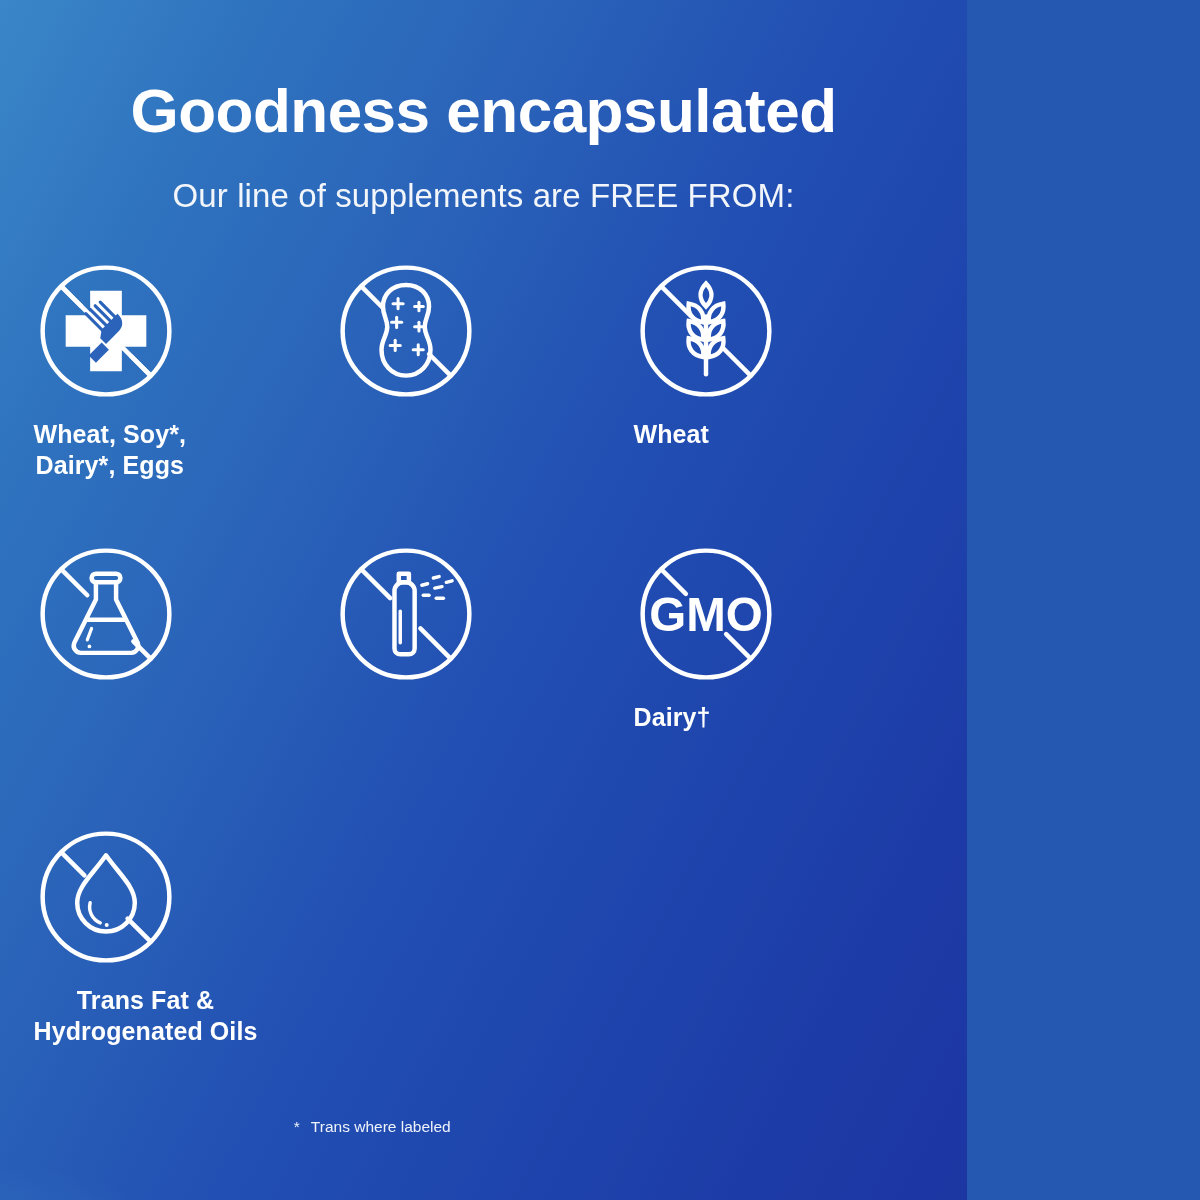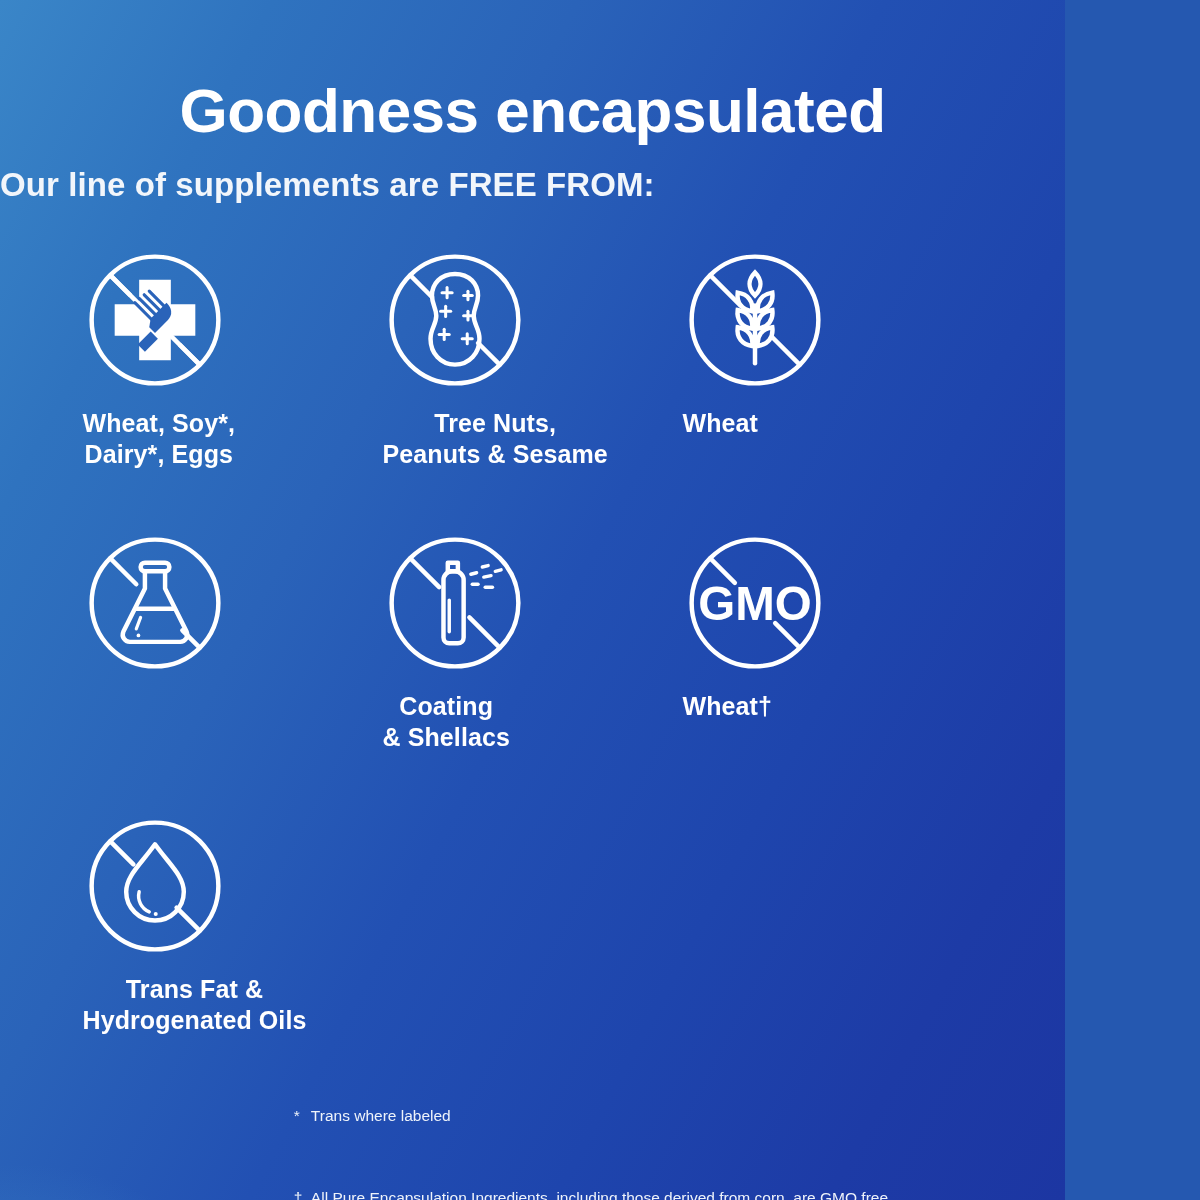--- a/index.html
+++ b/index.html
@@ -9,21 +9,21 @@
   body {
     width: 1200px;
     height: 1200px;
     overflow: hidden;
     font-family: "Liberation Sans", sans-serif;
     background: #2558b0;
   }
 
   #poster {
     position: relative;
-    width: 1065px;
+    width: 967px;
     height: 1200px;
     box-sizing: border-box;
     background:
       linear-gradient(118deg,
         #3a86c8 0%,
         #2f73bf 16%,
         #2a63b9 34%,
         #2250b3 52%,
         #1e45ad 70%,
         #1d3ba6 86%,
@@ -49,24 +49,25 @@
   .headline {
     text-align: center;
     color: #ffffff;
     font-size: 62px;
     font-weight: bold;
     letter-spacing: -0.5px;
     padding-top: 78px;
     line-height: 1.05;
   }
   .subhead {
+    text-align: center;
     color: #f2f6fb;
     font-size: 33px;
-    font-weight: bold;
-    margin-top: 23px;
+    font-weight: normal;
+    margin-top: 34px;
     letter-spacing: 0.1px;
   }
 
   .grid {
     margin: 44px auto 0 auto;
     width: 900px;
     display: grid;
     grid-template-columns: 300px 300px 300px;
     grid-auto-rows: 283px;
     justify-content: center;
@@ -161,22 +162,20 @@
             <line x1="59" y1="44" x2="59" y2="50"></line>
             <line x1="39" y1="60" x2="46" y2="60"></line>
             <line x1="42.5" y1="56.5" x2="42.5" y2="63.5"></line>
             <line x1="55" y1="63" x2="62" y2="63"></line>
             <line x1="58.5" y1="59.5" x2="58.5" y2="66.5"></line>
           </g>
           <line x1="19" y1="19" x2="34" y2="34"></line>
           <line x1="66" y1="66" x2="81" y2="81"></line>
         </g>
       </svg>
-      <div class="cell-label">Tree Nuts,
-Peanuts &amp; Sesame</div>
     </div>
 
     <div class="cell">
       <svg class="badge" viewBox="0 0 100 100">
         <g fill="none" stroke="#fff" stroke-width="3.1" stroke-linecap="round">
           <circle cx="50" cy="50" r="44"></circle>
           <line x1="50" y1="40" x2="50" y2="80"></line>
           <path d="M50 33 c-5 -5 -5 -11 0 -16 c5 5 5 11 0 16 z"></path>
           <path d="M48 44 c-7 -1 -11 -6 -10 -13 c7 1 11 6 10 13 z"></path>
           <path d="M52 44 c7 -1 11 -6 10 -13 c-7 1 -11 6 -10 13 z"></path>
@@ -218,34 +217,32 @@
             <line x1="62" y1="37" x2="66" y2="37"></line>
             <line x1="69" y1="25" x2="73" y2="24"></line>
             <line x1="70" y1="32" x2="75" y2="31"></line>
             <line x1="71" y1="39" x2="76" y2="39"></line>
             <line x1="78" y1="28" x2="82" y2="27"></line>
           </g>
           <line x1="19" y1="19" x2="39" y2="39"></line>
           <line x1="60" y1="60" x2="81" y2="81"></line>
         </g>
       </svg>
-      <div class="cell-label">Coating
-&amp; Shellacs</div>
     </div>
 
     <div class="cell">
       <svg class="badge" viewBox="0 0 100 100">
         <g fill="none" stroke="#fff" stroke-width="3.1" stroke-linecap="round">
           <circle cx="50" cy="50" r="44"></circle>
           <line x1="19" y1="19" x2="36" y2="36"></line>
           <line x1="64" y1="64" x2="81" y2="81"></line>
         </g>
         <text x="50" y="62" text-anchor="middle" fill="#fff" font-family="Liberation Sans, sans-serif" font-size="33" font-weight="bold">GMO</text>
       </svg>
-      <div class="cell-label">Wheat†</div>
+      <div class="cell-label">Dairy†</div>
     </div>
 
 
 
     <div class="cell">
       <svg class="badge" viewBox="0 0 100 100">
         <g fill="none" stroke="#fff" stroke-width="3.1" stroke-linecap="round" stroke-linejoin="round">
           <circle cx="50" cy="50" r="44"></circle>
           <path d="M50 21 c10 14 20 22 20 33 a20 20 0 0 1 -40 0 c0 -11 10 -19 20 -33 z"></path>
           <path d="M39 54 a12 12 0 0 0 7 14" stroke-width="2.4"></path>

